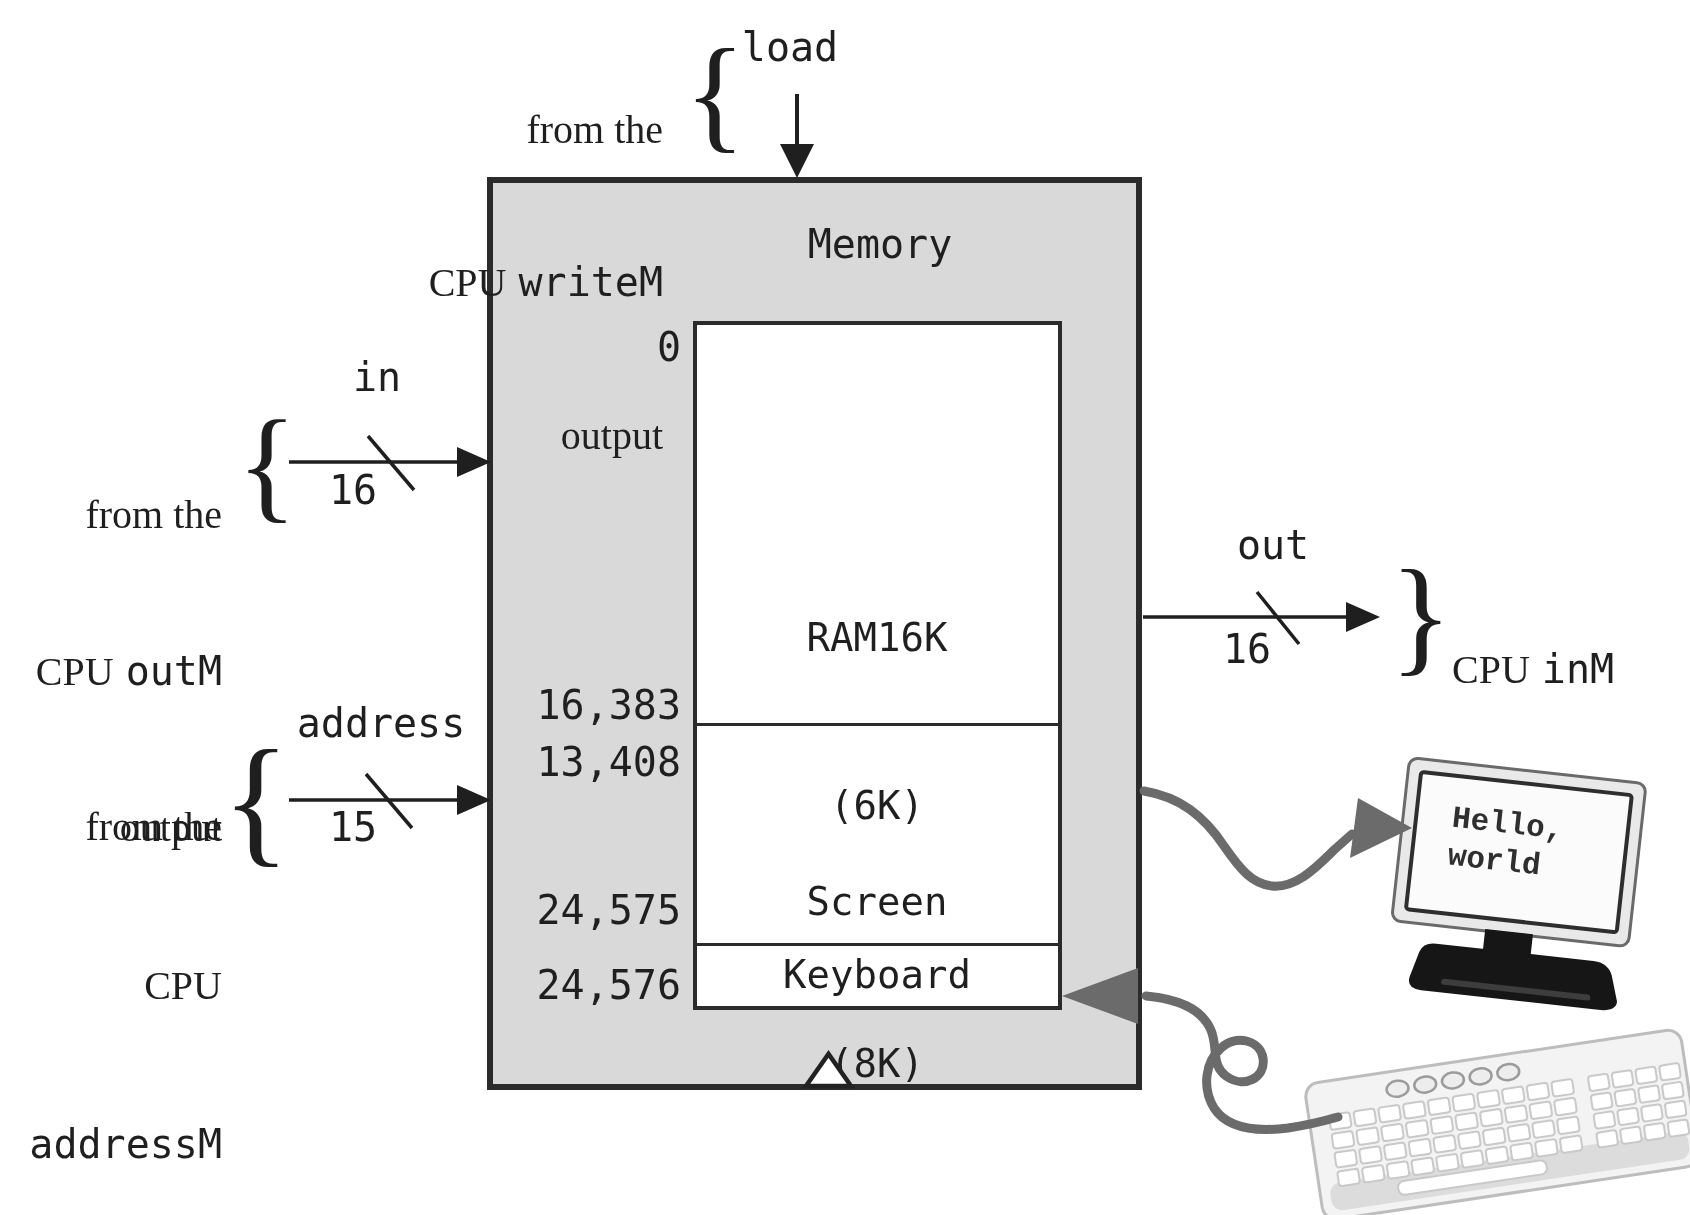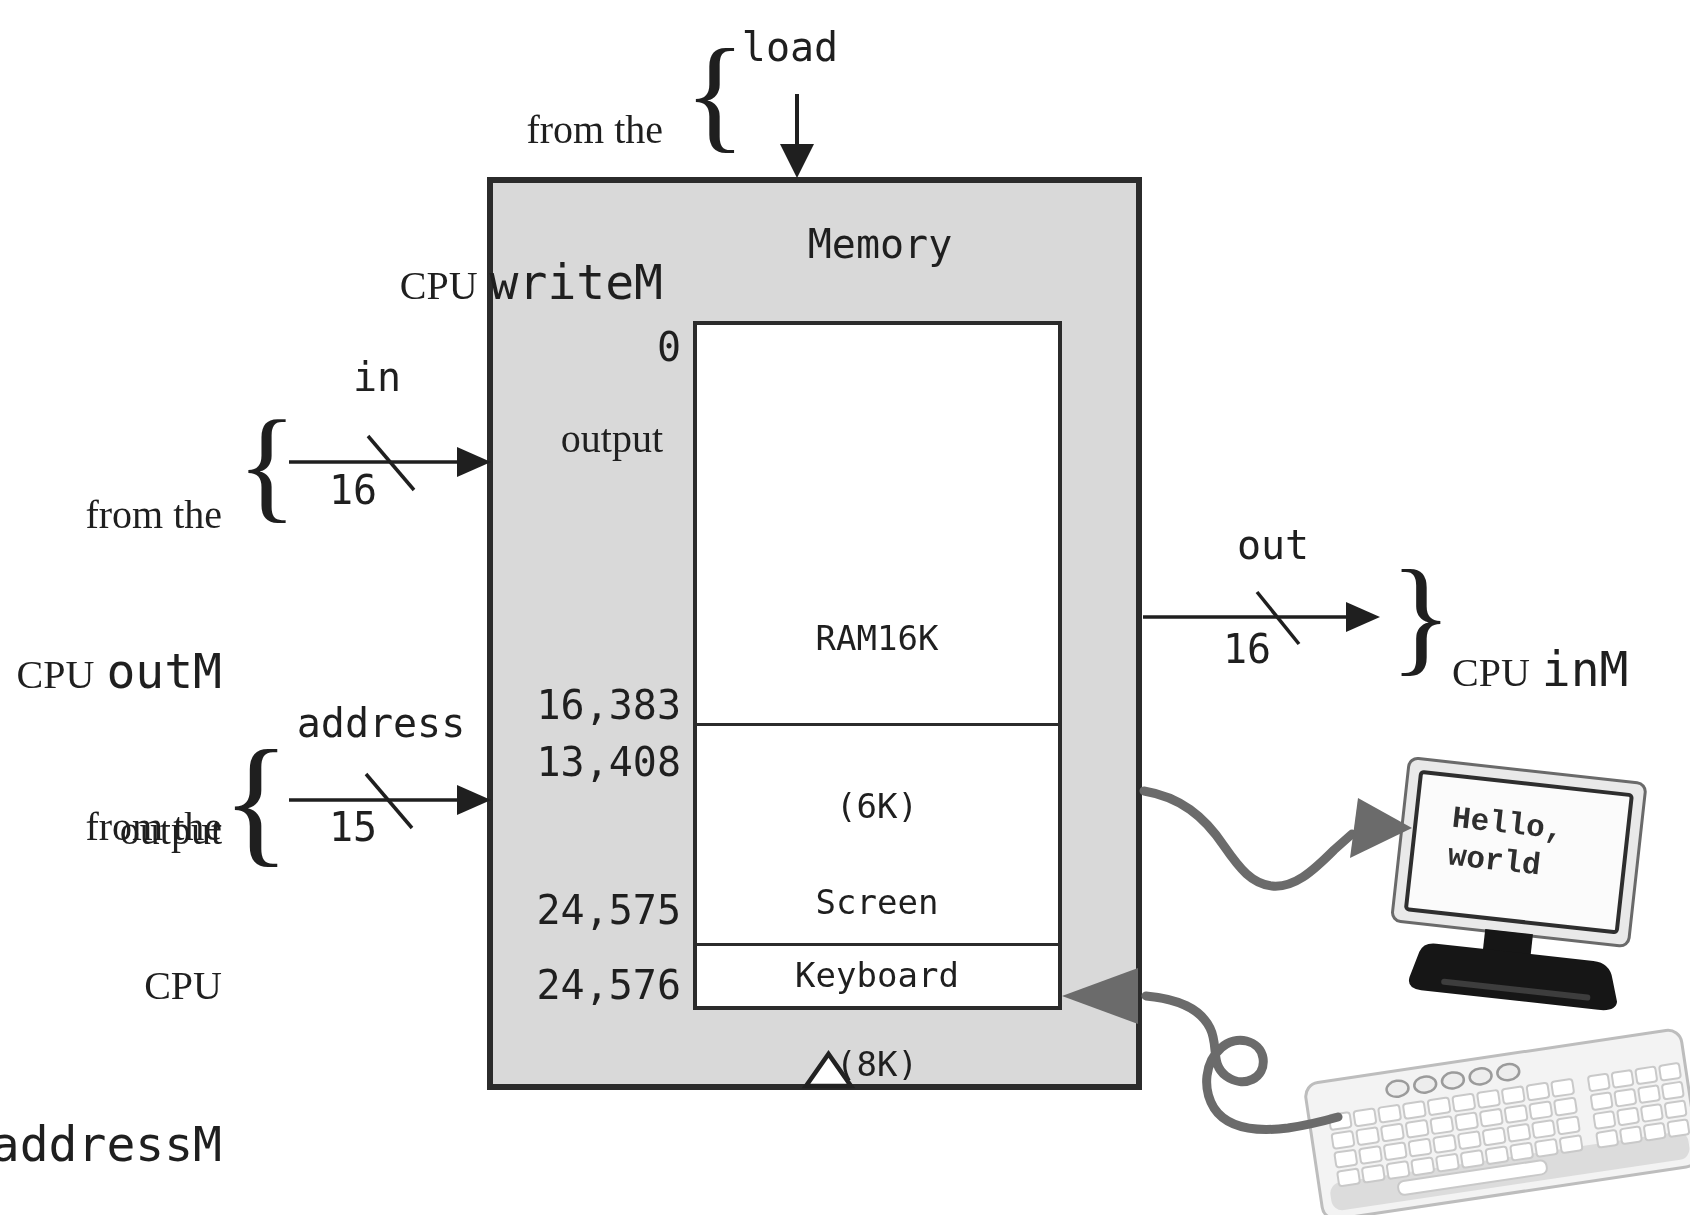--- a/index.html
+++ b/index.html
@@ -23,23 +23,23 @@
   .inner-box{
     left:693px;top:321px;width:369px;height:689px;box-sizing:border-box;
     background:#ffffff;border:4px solid #2b2b2b;
   }
   .sec-ram{height:398px;border-bottom:3px solid #2b2b2b;}
   .sec-screen{height:217px;border-bottom:3px solid #2b2b2b;}
   .sec-keyboard{height:60px;}
   
   .mlabel{font-size:40px;line-height:46px;white-space:pre;transform:translateX(-50%);text-align:center;}
   .addr{font-size:40px;line-height:46px;right:1009px;text-align:right;white-space:pre;}
-  .boxlabel{font-size:34px;left:877px;transform:translateX(-50%);text-align:center;white-space:pre;}
+  .boxlabel{font-size:39px;left:877px;transform:translateX(-50%);text-align:center;white-space:pre;}
   .txt-block{font-size:40px;white-space:pre;}
-  .txt-block .mono{font-size:48px;}
+  .txt-block .mono{font-size:40px;}
   .gap-left{margin-left:12px;}
   .right{text-align:right;}
   .brace{
     font-family:"Liberation Serif",serif;line-height:1;color:var(--ink);
     transform:translate(-50%,-50%);font-weight:400;
   }
   svg.overlay{position:absolute;left:0;top:0;pointer-events:none;}
   .blk-line{stroke:var(--ink);stroke-width:3.5px;fill:none;}
   .blk-line-thick{stroke:var(--ink);stroke-width:4px;fill:none;}
   .blk-head{fill:var(--ink);stroke:none;}

